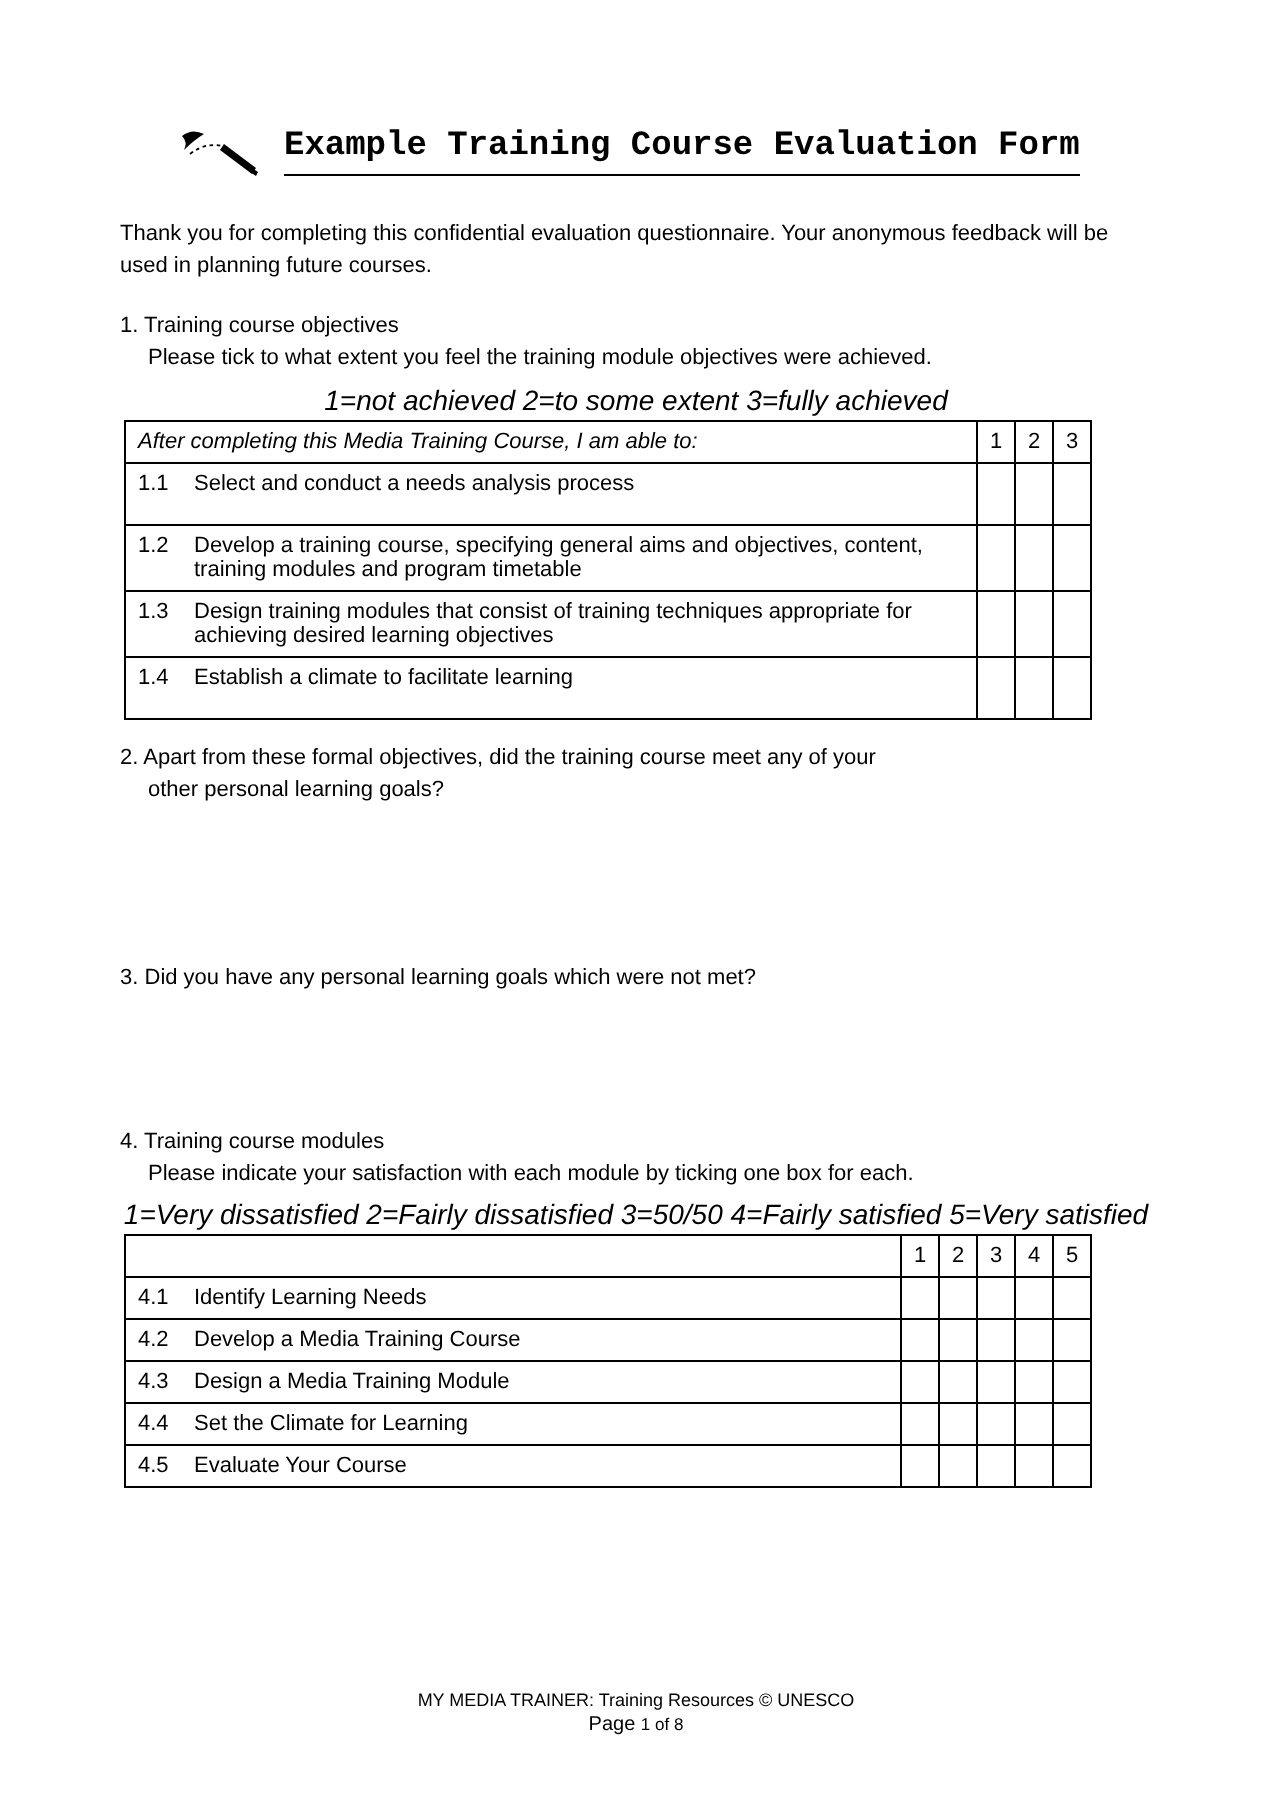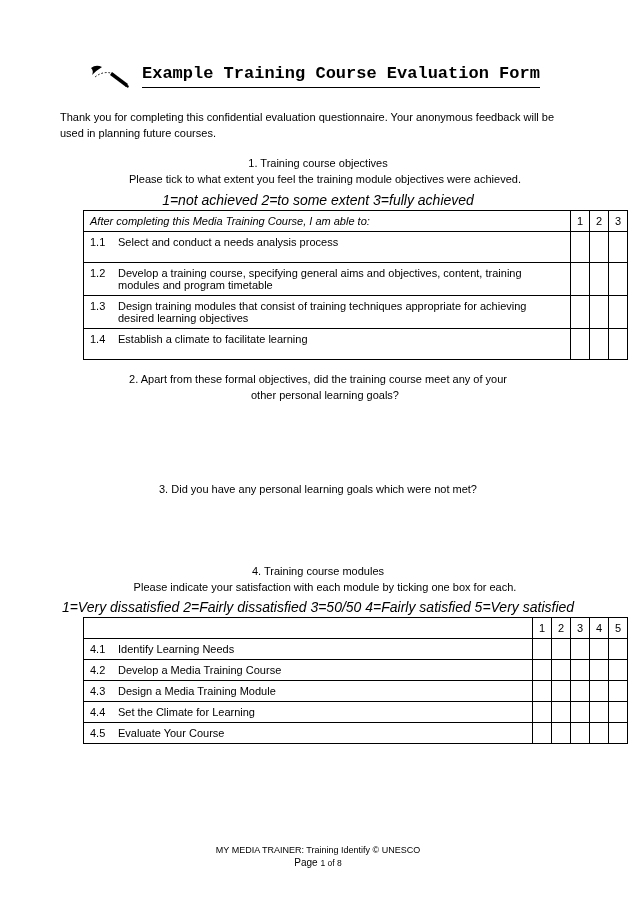--- a/index.html
+++ b/index.html
@@ -36,36 +36,35 @@
     padding-bottom: 2px;
     line-height: 1.2;
   }
   .intro {
     margin: 0 0 14px 0;
     line-height: 1.45;
   }
   .question {
     margin: 0 0 4px 0;
     line-height: 1.45;
-    text-align: center;
   }
   .question .sub {
     margin-left: 14px;
     display: block;
   }
   .scale-legend {
     font-style: italic;
     font-size: 14px;
     text-align: center;
     margin: 2px 0 0 0;
   }
   table.obj {
     border-collapse: collapse;
-    width: 545px;
-    margin-left: 23px;
+    width: 484px;
+    margin-left: 2px;
     margin-top: 2px;
   }
   table.obj th, table.obj td {
     border: 1px solid #000;
     padding: 4px 6px;
     font-size: 11px;
     vertical-align: top;
     text-align: left;
   }
   table.obj .head-row td {
@@ -242,18 +241,18 @@
       <td class="num"></td>
       <td class="num"></td>
       <td class="num"></td>
       <td class="num"></td>
     </tr>
   </tbody>
     </table>
 </div>
 
 <div class="footer">
-  <div>MY MEDIA TRAINER: Training Identify © UNESCO</div>
+  <div>MY MEDIA TRAINER: Training Resources © UNESCO</div>
   <div class="pg">
     <span>Page</span>
     <span class="pgword">1 of 8</span>
   </div>
 </div>
 
 </body></html>

